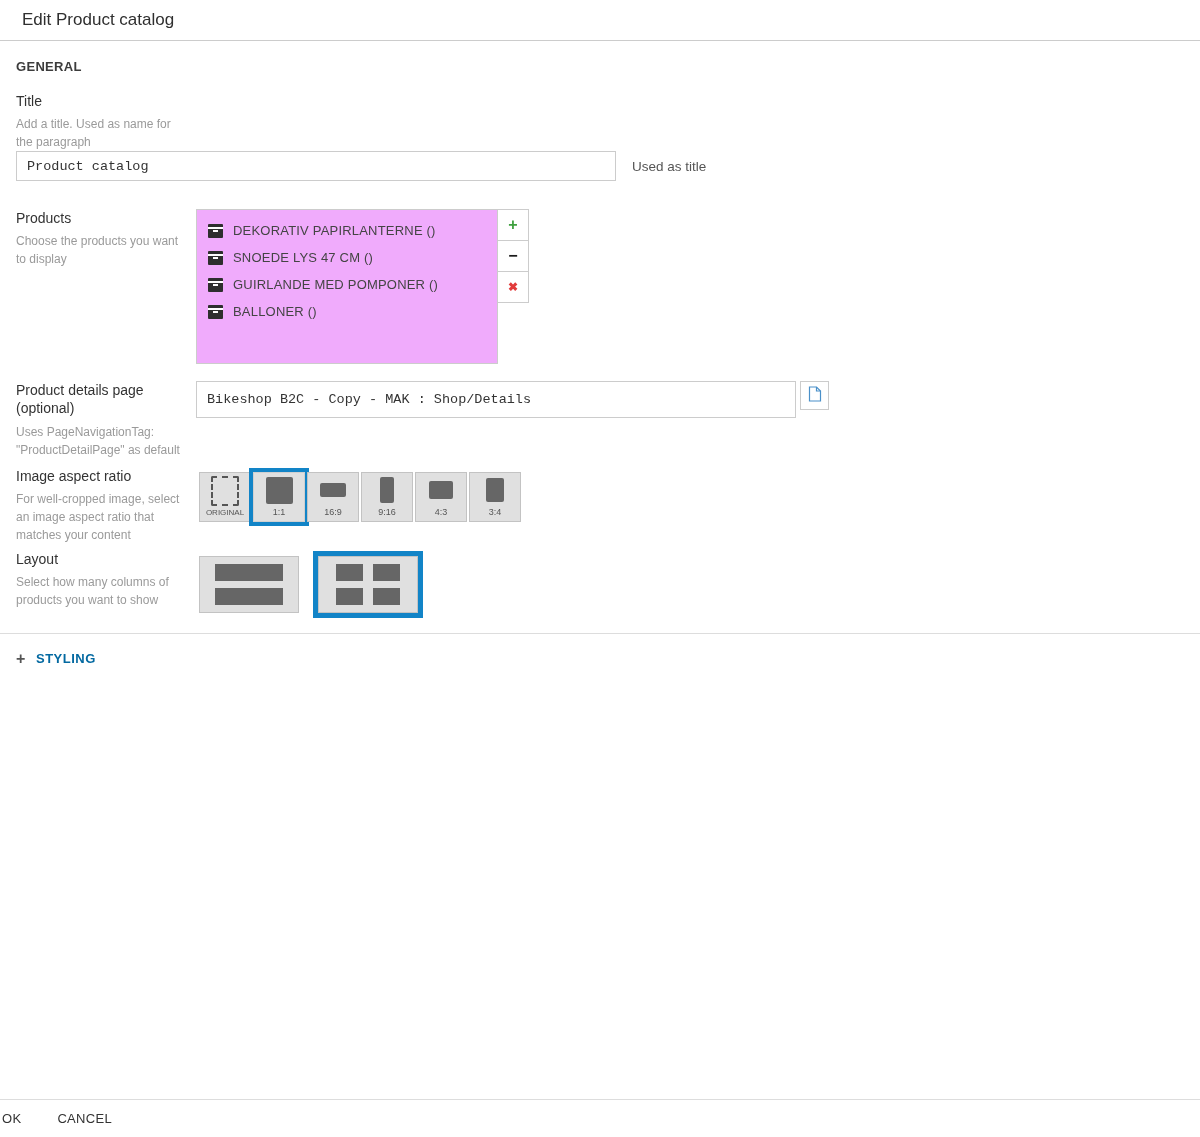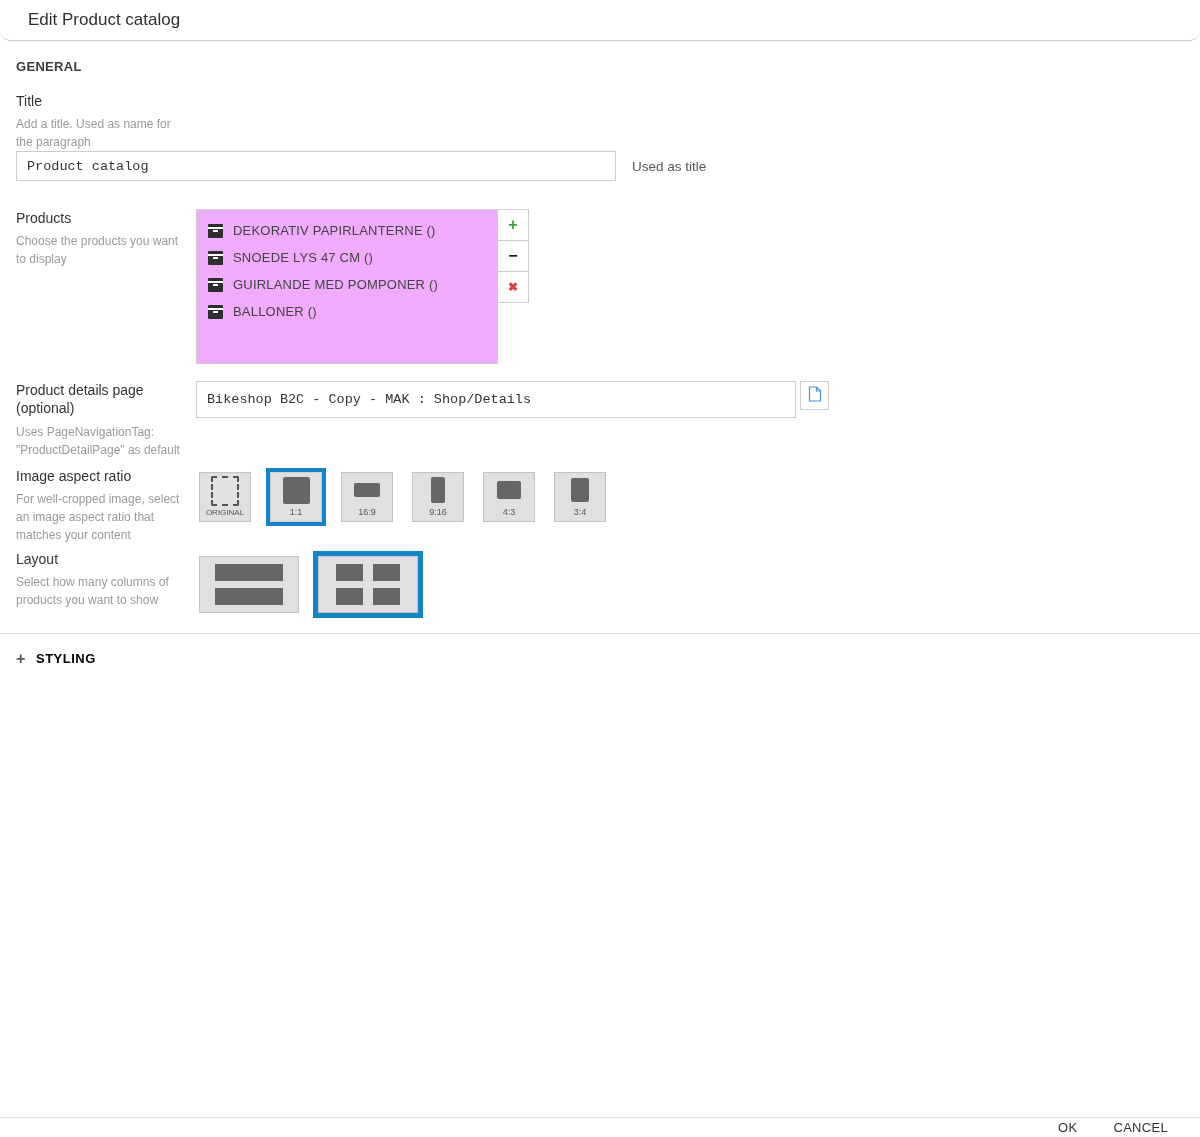--- a/index.html
+++ b/index.html
@@ -7,21 +7,21 @@
   body {
     font-family: "Liberation Sans", sans-serif;
     background: #ffffff;
     color: #333;
   }
   .dialog { width: 1200px; height: 1137px; display: flex; flex-direction: column; background: #fff; }
 
   
   .dialog-header {
     flex: none; height: 41px; border-bottom: 1px solid #ccc;
-    display: flex; align-items: center; padding: 0 28px; border-radius: 10px;
+    display: flex; align-items: center; padding: 0 22px;
   }
   .dialog-title { font-size: 17px; font-weight: 400; color: #2f2f2f; }
 
   
   .dialog-body { flex: 1 1 auto; padding: 18px 16px 0 16px; overflow: hidden; }
   .section-heading { font-size: 13px; font-weight: bold; color: #3c3c3c; letter-spacing: .3px; margin-bottom: 18px; }
 
   .row { display: flex; align-items: flex-start; }
   .label-col { width: 180px; flex: none; padding-right: 14px; }
   .field-col { flex: 1 1 auto; min-width: 0; }
@@ -66,21 +66,21 @@
     width: 32px; height: 32px; border: 1px solid #ccc; background: #fff; cursor: pointer;
     display: flex; align-items: center; justify-content: center;
     font-family: inherit; font-weight: bold; padding: 0;
   }
   .stack-btn + .stack-btn { margin-top: -1px; }
   .stack-btn.add { color: #3fa13f; font-size: 16px; }
   .stack-btn.remove { color: #1a1a1a; font-size: 16px; }
   .stack-btn.delete { color: #e23b3b; font-size: 12px; }
 
   
-  .tile-row { display: flex; align-items: center; gap: 19px; padding: 5px 3px; }
+  .tile-row { display: flex; align-items: center; gap: 2px; padding: 5px 3px; }
   .tile {
     width: 52px; height: 50px; background: #e0e0e0; border: 1px solid #c3c3c3;
     display: flex; flex-direction: column; align-items: center; cursor: pointer; flex: none;
   }
   .tile.selected { box-shadow: 0 0 0 4px #1284c7; border-color: #d0d0d0; }
   .shape-area { flex: 1 1 auto; display: flex; align-items: center; justify-content: center; width: 100%; }
   .shape { background: #666; border-radius: 2px; }
   .shape-original { width: 28px; height: 30px; border: 2px dashed #555; background: transparent; border-radius: 2px; }
   .shape-11 { width: 27px; height: 27px; }
   .shape-169 { width: 26px; height: 14px; }
@@ -101,26 +101,26 @@
   .lbar { width: 68px; height: 17px; background: #666; }
   .lgrid { display: grid; grid-template-columns: 27px 27px; gap: 7px 10px; }
   .lcell { width: 27px; height: 17px; background: #666; }
 
   
   .divider { border-top: 1px solid #ddd; margin: 0 -16px; }
   .styling-header {
     display: flex; align-items: center; padding: 16px 0; cursor: pointer;
   }
   .expand-plus { font-size: 16px; font-weight: bold; color: #555; width: 20px; }
-  .styling-label { font-size: 13px; font-weight: bold; color: #000000; letter-spacing: .5px; }
+  .styling-label { font-size: 13px; font-weight: bold; color: #0369a1; letter-spacing: .5px; }
 
   
   .dialog-footer {
-    flex: none; height: 20px; border-top: 1px solid #ddd;
-    display: flex; align-items: center; justify-content: flex-end; gap: 32px; padding-right: 30px;
+    flex: none; height: 38px; border-top: 1px solid #ddd;
+    display: flex; align-items: center; gap: 32px; padding-right: 51px;
   }
   .text-btn {
     background: none; border: none; font-family: inherit; font-size: 13px; color: #333;
     letter-spacing: .3px; cursor: pointer; padding: 2px 2px;
   }
 </style>
 </head>
 <body>
 
 <div class="dialog">

